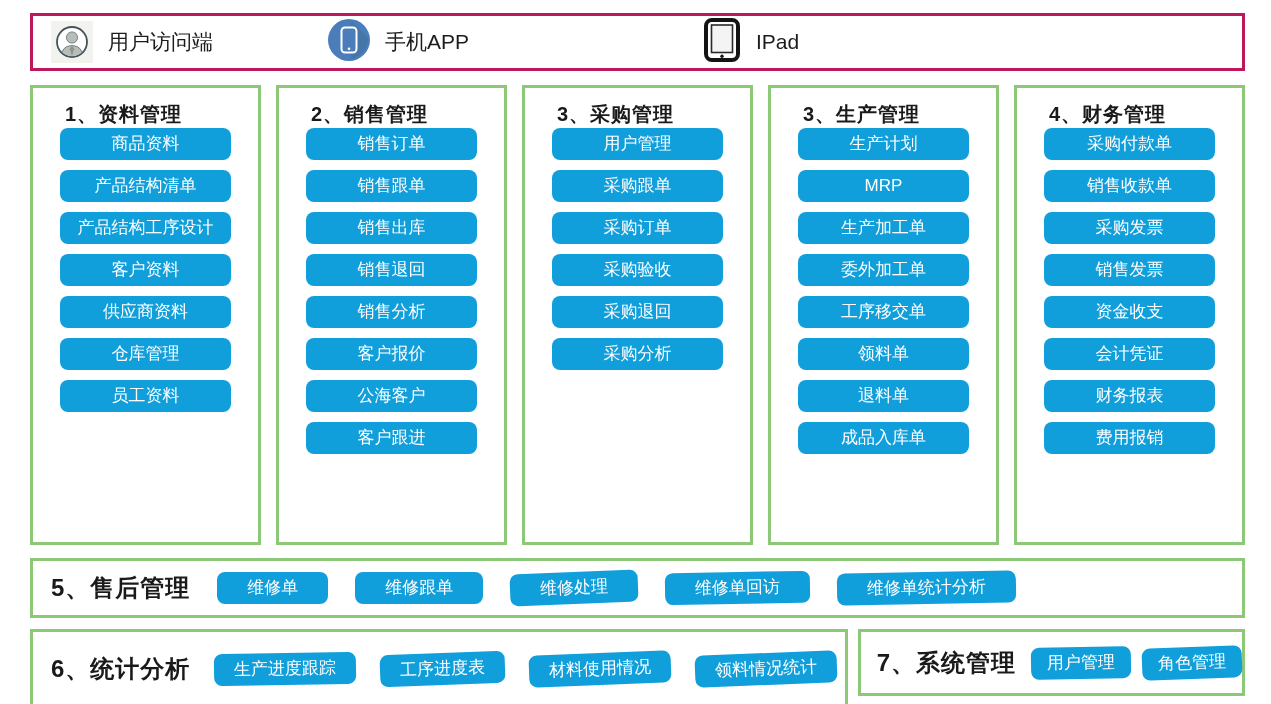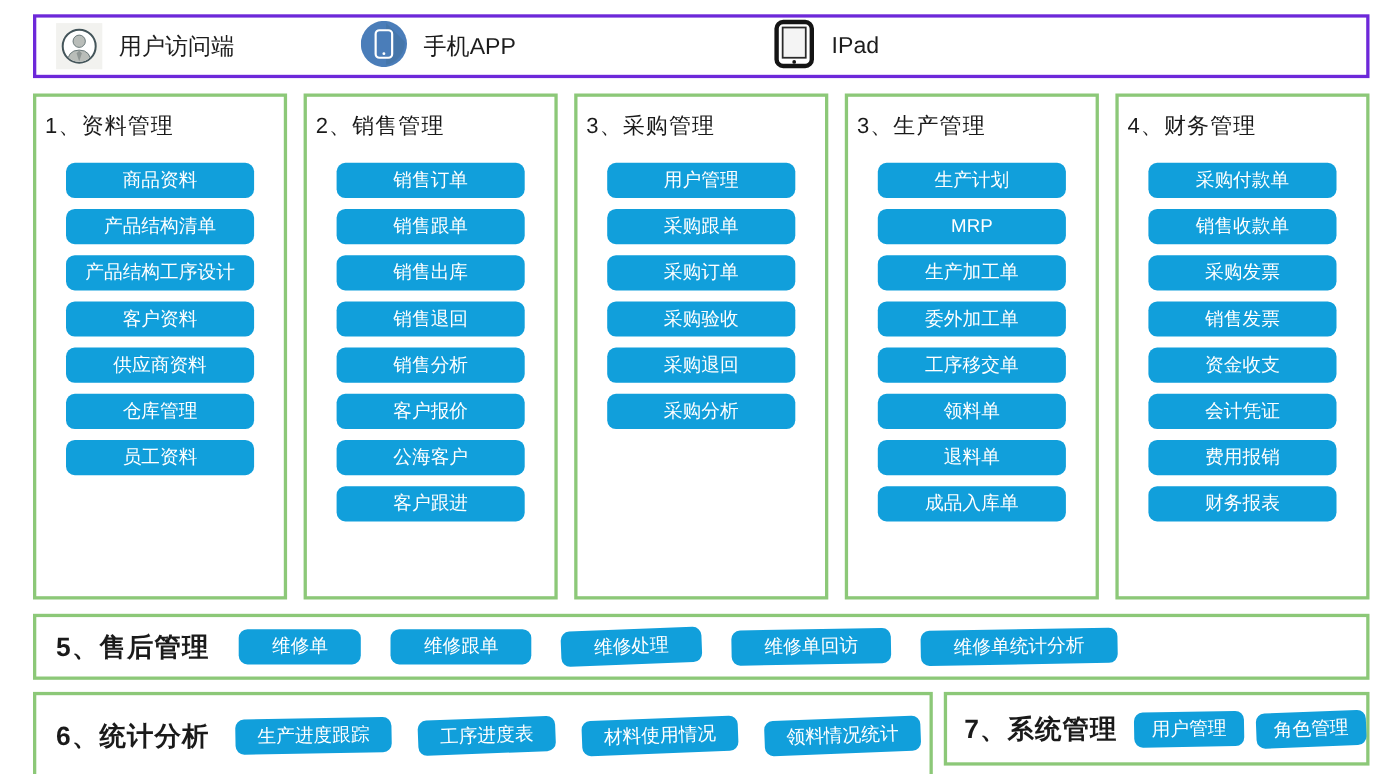--- a/index.html
+++ b/index.html
@@ -1,21 +1,21 @@
 <!DOCTYPE html>
 <html><head>
 <meta charset="utf-8">
 <style>
   * { margin:0; padding:0; box-sizing:border-box; }
   html,body { width:1271px; height:704px; background:#ffffff;
     font-family:"Liberation Sans","DejaVu Sans",sans-serif; color:#1a1a1a; }
   .page { width:1271px; height:704px; padding:13px 26px 9px 30px; }
 
   
-  .topbar { width:1215px; height:58px; border:3px solid #6d28d9;
+  .topbar { width:1215px; height:58px; border:3px solid #be185d;
     display:flex; align-items:center; padding-left:18px; margin-bottom:14px; }
   .tb-item { display:flex; align-items:center; gap:15px; }
   .tb-item.w1 { width:277px; }
   .tb-item.w2 { width:295px; }
   .tb-item.w3 { width:375px; }
   .tb-label { font-size:21px; color:#1c1c1c; }
 
   .user-ic { width:42px; height:42px; background:#f2f2ef; display:flex;
     align-items:center; justify-content:center; }
   .web-ic { width:44px; height:44px; background:#e9f1fb; border-radius:6px;
@@ -24,22 +24,22 @@
     color:#fff; font-size:11px; display:flex; align-items:center; justify-content:center;
     box-shadow:0 0 0 3px #d5e3f7; }
   .web-dot { position:absolute; width:6px; height:5px; background:#3a75df; border-radius:1px; }
   .web-dot.d1 { top:5px; right:6px; }
   .web-dot.d2 { bottom:5px; right:8px; }
   .web-dot.d3 { left:4px; bottom:12px; width:5px; height:5px; border-radius:50%; background:#7ea6e8; }
 
   
   .cols { display:flex; gap:15px; height:460px; margin-bottom:13px; }
   .col { flex:1; border:3px solid #8cc878; padding-top:13px; }
-  .col-title { font-size:20px; font-weight:normal; padding-left:8px;
-    margin-bottom:20px; letter-spacing:1px; white-space:nowrap; }
+  .col-title { font-size:20px; font-weight:bold; padding-left:32px;
+    letter-spacing:1px; white-space:nowrap; }
   .col-btns { display:flex; flex-direction:column; align-items:center; gap:10px;border-radius:16px; }
   .btn { background:#119fdb; color:#ffffff; font-size:17px; border-radius:8px;
     height:32px; line-height:32px; text-align:center; white-space:nowrap; cursor:pointer; }
   .col-btns .btn { width:76%; }
 
   
   .rowbox { border:3px solid #8cc878; display:flex; align-items:center; }
   .row-title { font-size:24px; font-weight:bold; letter-spacing:1px; white-space:nowrap; }
   .row5 { width:1215px; height:60px; gap:27px; padding-left:18px; margin-bottom:11px; }
   .row5 .btn, .bottom .btn { padding:0 30px; }
@@ -158,22 +158,22 @@
 
     <div class="col">
       <div class="col-title">4、财务管理</div>
       <div class="col-btns">
         <div class="btn">采购付款单</div>
         <div class="btn">销售收款单</div>
         <div class="btn">采购发票</div>
         <div class="btn">销售发票</div>
         <div class="btn">资金收支</div>
         <div class="btn">会计凭证</div>
+        <div class="btn">财务报表</div>
         <div class="btn">费用报销</div>
-        <div class="btn">财务报表</div>
       </div>
     </div>
   </div>
 
   <div class="rowbox row5">
     <div class="row-title">5、售后管理</div>
     <div class="btn">维修单</div>
     <div class="btn">维修跟单</div>
     <div class="btn tilt-2">维修处理</div>
     <div class="btn tilt-1">维修单回访</div>

